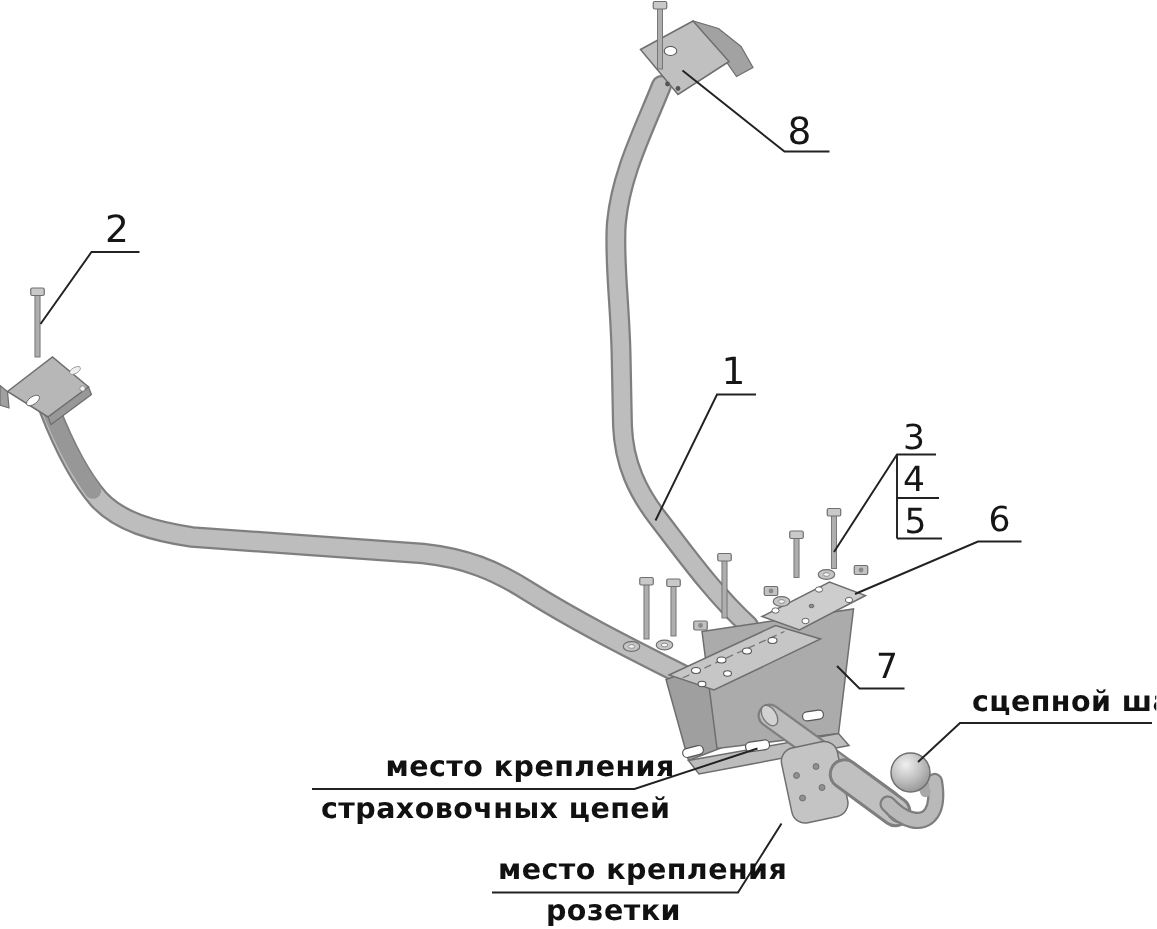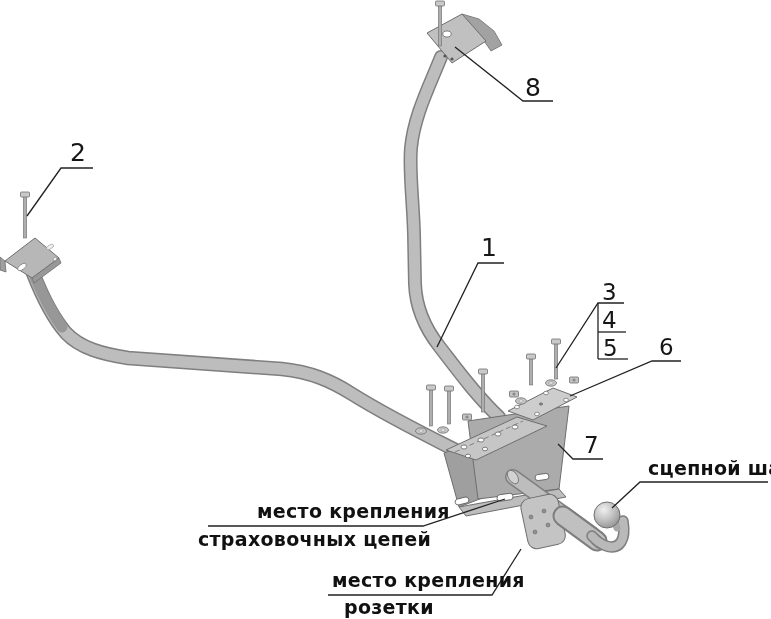--- a/index.html
+++ b/index.html
@@ -206,17 +206,17 @@
   <div class="num" style="left:525px;top:75px">8</div>
   <div class="num" style="left:481px;top:235px">1</div>
   <div class="num" style="left:602px;top:281px;font-size:23px">3</div>
   <div class="num" style="left:602px;top:309px;font-size:23px">4</div>
   <div class="num" style="left:603px;top:337px;font-size:23px">5</div>
   <div class="num" style="left:659px;top:336px;font-size:23px">6</div>
   <div class="num" style="left:584px;top:434px;font-size:23px">7</div>
 
   <div class="ann" style="left:648px;top:459px">сцепной шар</div>
   <div class="ann" style="left:257px;top:502px">место крепления</div>
-  <div class="ann" style="left:198px;top:530px">страховочных цепей</div>
+  <div class="ann" style="left:214px;top:530px">страховочных цепей</div>
   <div class="ann" style="left:332px;top:571px">место крепления</div>
-  <div class="ann" style="left:344px;top:598px">розетки</div>
+  <div class="ann" style="left:364px;top:598px">розетки</div>
 
 </div>
 
 </body></html>

